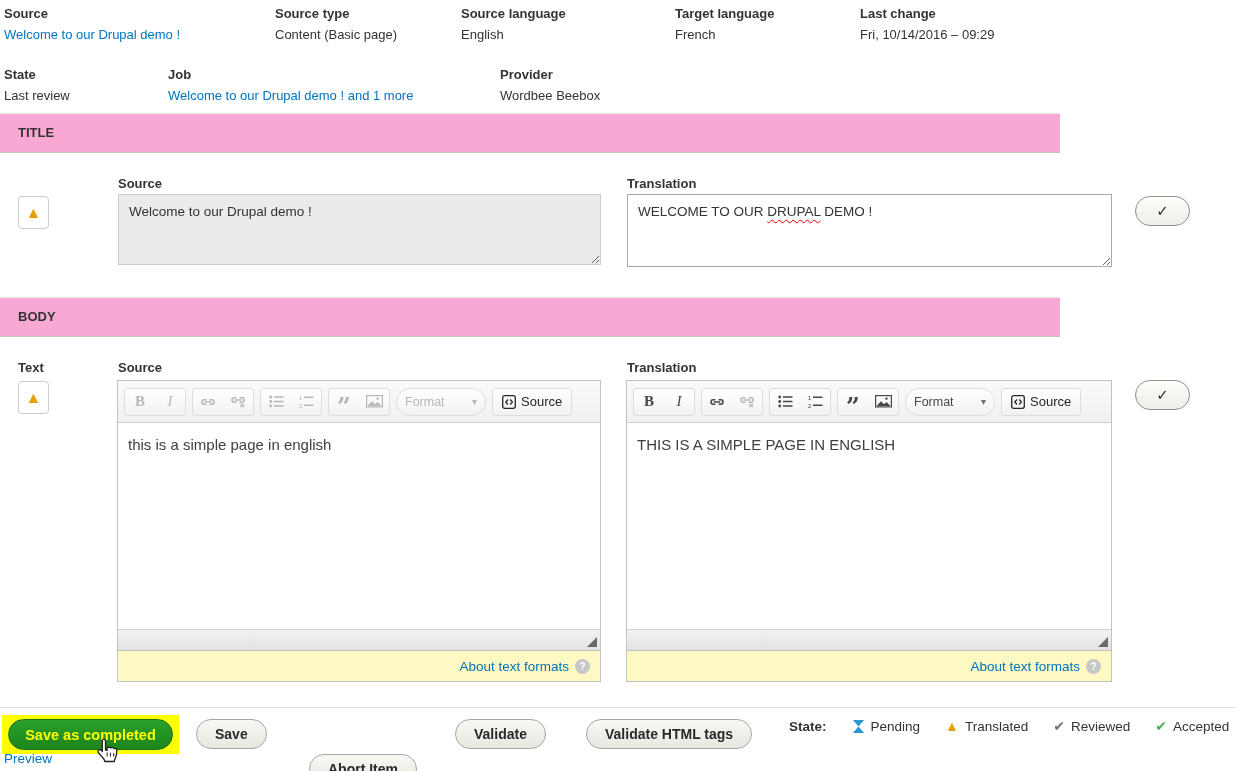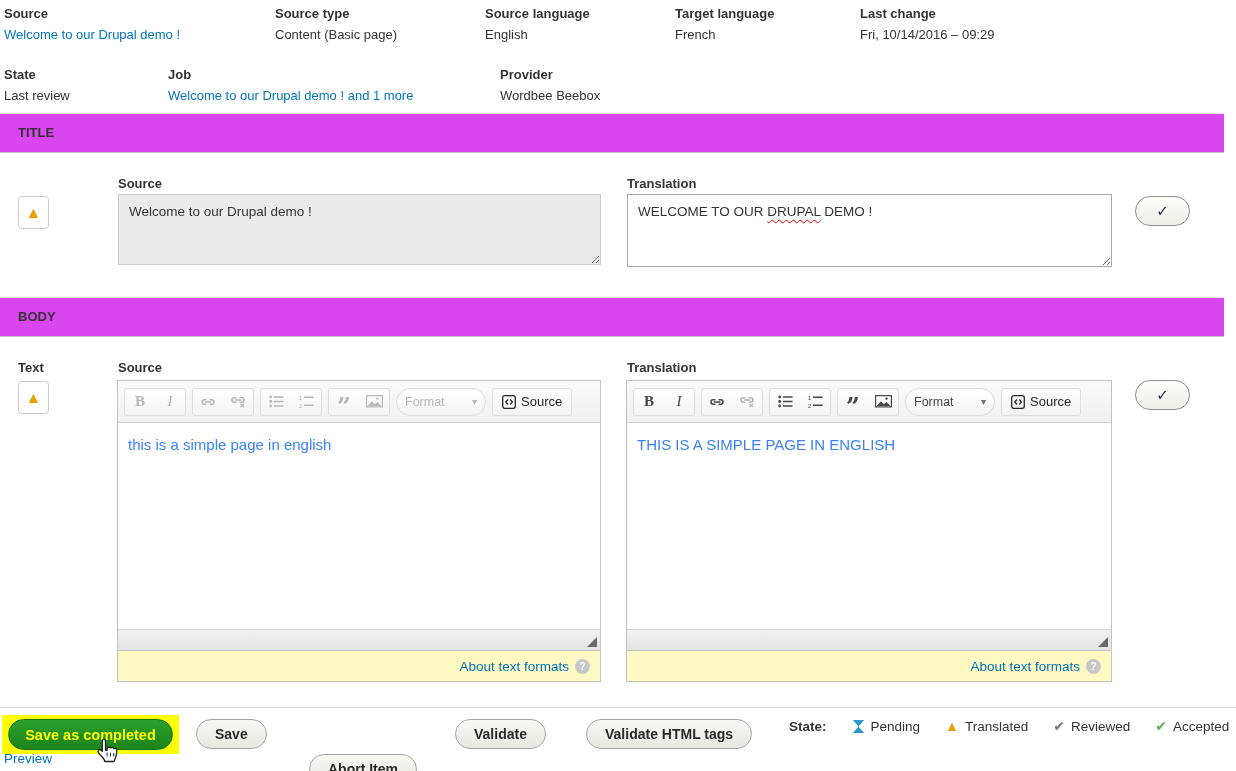--- a/index.html
+++ b/index.html
@@ -7,21 +7,21 @@
   body { font-family:"Liberation Sans","DejaVu Sans",sans-serif; color:#333; }
   .page { position:relative; width:1236px; height:771px; overflow:hidden; background:#fff; }
 
   
   .mcol { position:absolute; font-size:13px; line-height:21px; }
   .mlabel { font-weight:bold; color:#333; }
   .mval { color:#333; }
   a, .link { color:#0074bd; text-decoration:none; cursor:pointer; }
 
   
-  .secbar { position:absolute; left:0; width:1224px; height:40px; background:#d946ef;
+  .secbar { position:absolute; left:0; width:1060px; height:40px; background:#f9a8d4;
             border-top:1px solid #e7e6e1; border-bottom:1px solid #c3c1ba;
             font-size:13px; font-weight:bold; color:#333; line-height:38px; padding-left:18px; }
 
   
   .flabel { position:absolute; font-size:13px; font-weight:bold; color:#333; }
 
   
   .tri-btn { position:absolute; width:31px; height:33px; background:#fff; border:1px solid #ccc;
              border-radius:4px; display:flex; align-items:center; justify-content:center;
              font-size:16px; color:#e8a000; cursor:pointer; }
@@ -49,21 +49,21 @@
   .tbtn.bold { font-weight:bold; font-size:15px; font-family:"Liberation Serif",serif; }
   .tbtn.italic { font-style:italic; font-size:15px; font-family:"Liberation Serif",serif; }
   .tbtn.quote { font-family:"DejaVu Serif",serif; font-weight:bold; font-size:24px; line-height:10px; padding-top:10px; }
   .combo { width:90px; height:28px; border:1px solid #ddd; border-radius:14px;
            background:linear-gradient(#fff,#f2f2f2); display:flex; align-items:center;
            justify-content:space-between; padding:0 8px; font-size:12.5px; color:#474747; cursor:pointer; }
   .combo .caret { font-size:10px; color:#707070; }
   .srcbtn { height:28px; border:1px solid #ddd; border-radius:3px; background:linear-gradient(#fff,#f2f2f2);
             display:flex; align-items:center; gap:5px; padding:0 9px; font-size:13px; color:#262626; cursor:pointer; }
   .tb.dis .tbtn, .tb.dis .combo, .tb.dis .combo .caret, .tbtn.dis { color:#b7b7b7; }
-  .edit-area { background:#fff; font-size:15px; color:#3b82f6; padding:13px 10px; overflow:auto; }
+  .edit-area { background:#fff; font-size:15px; color:#404040; padding:13px 10px; overflow:auto; }
   .statusbar { height:21px; background:linear-gradient(#f2f2f2,#e3e3e3); border-top:1px solid #d1d1d1; position:relative; }
   .resize-corner { position:absolute; right:3px; bottom:3px; width:0; height:0;
                    border-left:10px solid transparent; border-bottom:10px solid #6b6b6b; }
   .about-row { height:31px; border-top:1px solid #c2c2c2; background:#fef9c3; display:flex; align-items:center;
                justify-content:flex-end; gap:6px; padding-right:10px; font-size:13.5px; }
   .help-badge { width:15px; height:15px; border-radius:50%; background:#c7c7c7; color:#fff; font-size:10px;
                 font-weight:bold; display:flex; align-items:center; justify-content:center; cursor:pointer; }
 
   
   .footer-divider { position:absolute; left:0; top:707px; width:1236px; border-top:1px solid #dedede; }
@@ -88,21 +88,21 @@
 <div class="page">
 
   <div class="mcol" style="left:4px; top:3px;">
     <div class="mlabel">Source</div>
     <a class="link">Welcome to our Drupal demo !</a>
   </div>
   <div class="mcol" style="left:275px; top:3px;">
     <div class="mlabel">Source type</div>
     <div class="mval">Content (Basic page)</div>
   </div>
-  <div class="mcol" style="left:485px; top:3px;">
+  <div class="mcol" style="left:461px; top:3px;">
     <div class="mlabel">Source language</div>
     <div class="mval">English</div>
   </div>
   <div class="mcol" style="left:675px; top:3px;">
     <div class="mlabel">Target language</div>
     <div class="mval">French</div>
   </div>
   <div class="mcol" style="left:860px; top:3px;">
     <div class="mlabel">Last change</div>
     <div class="mval">Fri, 10/14/2016 – 09:29</div>

